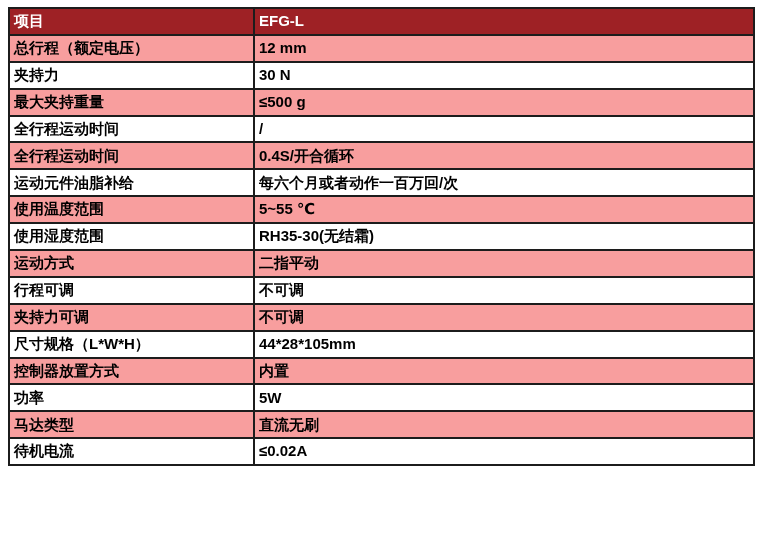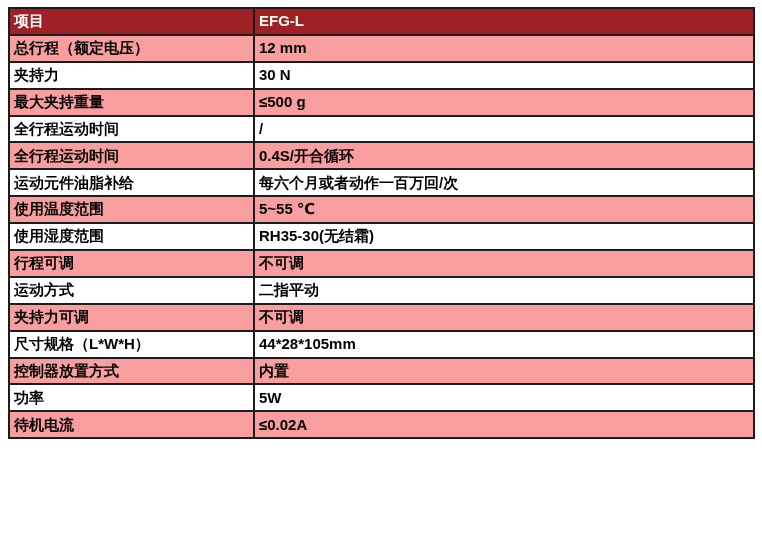--- a/index.html
+++ b/index.html
@@ -94,42 +94,46 @@
       </tr>
       <tr>
         <td>使用温度范围</td>
         <td>5~55 ℃</td>
       </tr>
       <tr>
         <td>使用湿度范围</td>
         <td>RH35-30(无结霜)</td>
       </tr>
       <tr>
+        <td>运动方式</td>
+        <td>二指平动</td>
+      </tr>
+      <tr>
         <td>行程可调</td>
         <td>不可调</td>
-      </tr>
-      <tr>
-        <td>运动方式</td>
-        <td>二指平动</td>
       </tr>
       <tr>
         <td>夹持力可调</td>
         <td>不可调</td>
       </tr>
       <tr>
         <td>尺寸规格（L*W*H）</td>
         <td>44*28*105mm</td>
       </tr>
       <tr>
         <td>控制器放置方式</td>
         <td>内置</td>
       </tr>
       <tr>
         <td>功率</td>
         <td>5W</td>
       </tr>
       <tr>
+        <td>马达类型</td>
+        <td>直流无刷</td>
+      </tr>
+      <tr>
         <td>待机电流</td>
         <td>≤0.02A</td>
       </tr>
     </tbody>
   </table>
 </div>
 
 </body></html>

